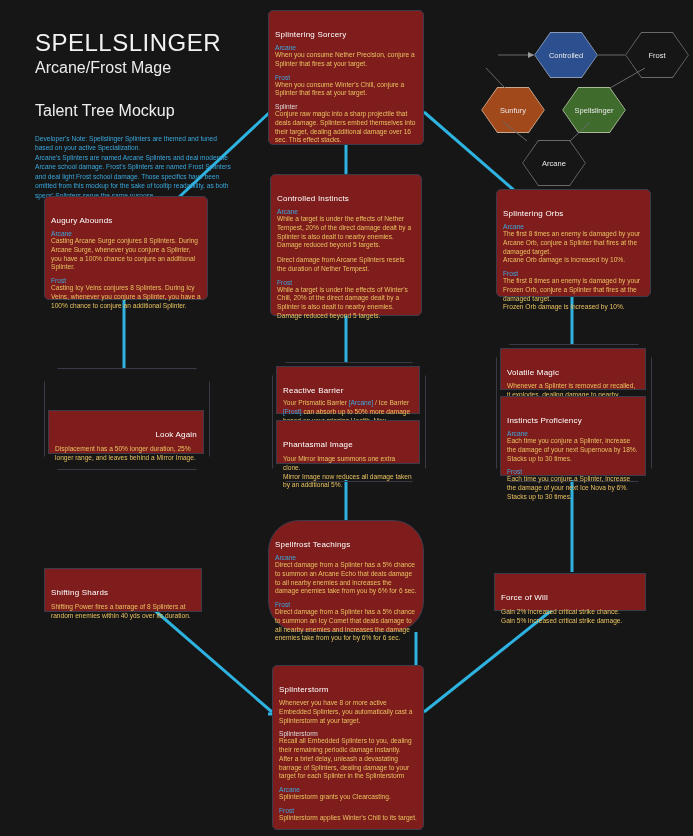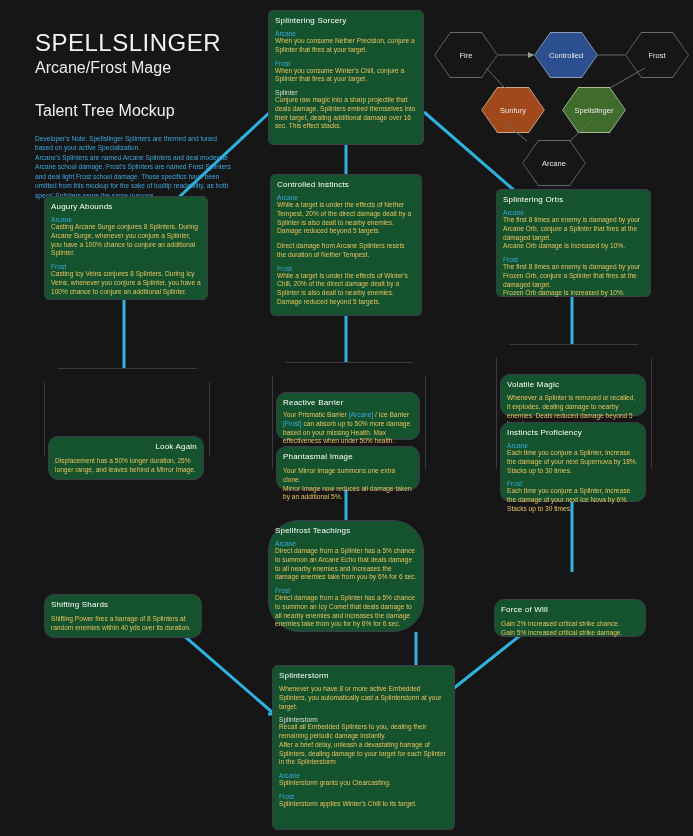--- a/index.html
+++ b/index.html
@@ -62,28 +62,28 @@
   }
   .hex .hexin {
     position: absolute; inset: 1px;
     clip-path: polygon(25% 0%, 75% 0%, 100% 50%, 75% 100%, 25% 100%, 0% 50%);
   }
   .hex span.hlabel { position: relative; z-index: 3; }
 
   
   .card {
     position: absolute;
-    background: #14532d;
+    background: #7f1d1d;
     border: 1px solid #3b3b4a;
     border-radius: 5px;
     box-sizing: border-box;
-    padding: 5px 6px 6px 6px;
+    padding: 19px 6px 6px 6px;
     z-index: 5;
   }
-  .card.sq { border-radius: 10px; margin-top: 26px; }
+  .card.sq { border-radius: 0; }
   .card-title {
     font-size: 8px; color: #ffffff; margin-bottom: 5px; letter-spacing: .2px;
   }
   .sec-label { font-size: 6.6px; color: #3aa8dd; margin-top: 5px; }
   .sec-label.splinter { color: #dcdcdc; }
   .body-text {
     font-size: 6.6px; color: #e8c15f; line-height: 1.33;
   }
   .body-text.gap { margin-top: 6px; }
   .inl-arcane { color: #3aa8dd; }
@@ -161,25 +161,20 @@
       <line x1="498" y1="55" x2="534" y2="55"></line>
       <line x1="598" y1="55" x2="625" y2="55"></line>
       <line x1="486" y1="68" x2="505" y2="88"></line>
       <line x1="645" y1="68" x2="610" y2="88"></line>
       <line x1="503" y1="122" x2="527" y2="141"></line>
       <line x1="590" y1="122" x2="570" y2="141"></line>
     </g>
     <polygon points="534,55 528,52 528,58" fill="#9a9a9a"></polygon>
   </svg>
 
-  <div class="hex" style="left:434px; top:32px;">
-    <div class="hexbg" style="background:#6a6a6a"></div>
-    <div class="hexin" style="background:#161616"></div>
-    <span class="hlabel">Fire</span>
-  </div>
   <div class="hex" style="left:534px; top:32px;">
     <div class="hexbg" style="background:#8a9ab5"></div>
     <div class="hexin" style="background:#2b4f8f"></div>
     <span class="hlabel">Controlled</span>
   </div>
   <div class="hex" style="left:625px; top:32px;">
     <div class="hexbg" style="background:#6a6a6a"></div>
     <div class="hexin" style="background:#161616"></div>
     <span class="hlabel">Frost</span>
   </div>
@@ -278,21 +273,21 @@
     <div class="card-title" style="margin-bottom:6px;">Shifting Shards</div>
     <div class="body-text">Shifting Power fires a barrage of 8 Splinters at random enemies within 40 yds over its duration.</div>
   </div>
 
   <div class="card sq" style="left:494px; top:573px; width:152px; height:38px;">
     <div class="card-title" style="margin-bottom:6px;">Force of Will</div>
     <div class="body-text" style="white-space:pre-line">Gain 2% increased critical strike chance.
 Gain 5% increased critical strike damage.</div>
   </div>
 
-  <div class="card" style="left:272px; top:665px; width:183px; height:165px;">
+  <div class="card" style="left:272px; top:665px; width:152px; height:165px;">
     <div class="card-title">Splinterstorm</div>
     <div class="body-text">Whenever you have 8 or more active Embedded Splinters, you automatically cast a Splinterstorm at your target.</div>
     <div class="sec-label splinter">Splinterstorm</div>
     <div class="body-text" style="white-space:pre-line">Recall all Embedded Splinters to you, dealing their remaining periodic damage instantly.
 After a brief delay, unleash a devastating barrage of Splinters, dealing damage to your target for each Splinter in the Splinterstorm</div>
     <div class="sec-label">Arcane</div>
     <div class="body-text">Splinterstorm grants you Clearcasting.</div>
     <div class="sec-label">Frost</div>
     <div class="body-text">Splinterstorm applies Winter's Chill to its target.</div>
   </div>

